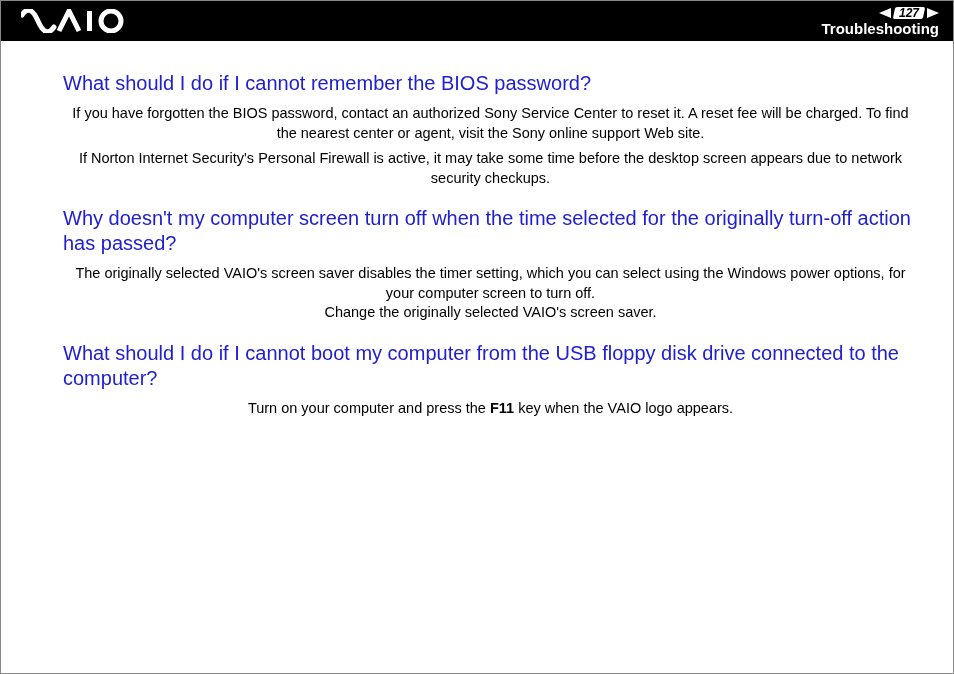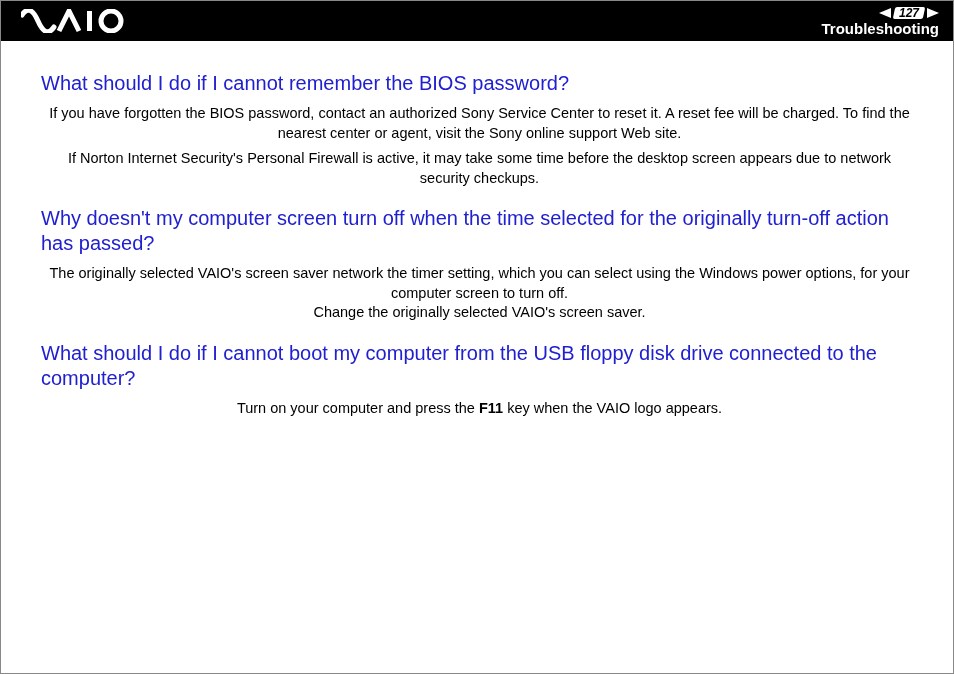--- a/index.html
+++ b/index.html
@@ -55,21 +55,21 @@
     display: inline-block;
   }
   .page-num span { display: inline-block; transform: skewX(12deg); }
   .arrow-svg { display: block; }
   .section-label {
     font-size: 15px;
     font-weight: bold;
     color: #fff;
   }
   .content {
-    padding: 20px 35px 0 40px;
+    padding: 20px 35px 0 62px;
   }
   .q-heading {
     color: #2020d0;
     font-size: 20px;
     font-weight: normal;
     margin: 18px 0 8px 0;
     line-height: 1.25;
   }
   .q-heading.first { margin-top: 10px; }
   .body-p {
@@ -117,20 +117,20 @@
   </div>
 
   <div class="content">
 
     <h2 class="q-heading first">What should I do if I cannot remember the BIOS password?</h2>
     <p class="body-p">If you have forgotten the BIOS password, contact an authorized Sony Service Center to reset it. A reset fee will be charged. To find the nearest center or agent, visit the Sony online support Web site.</p>
 
     <p class="body-p">If Norton Internet Security's Personal Firewall is active, it may take some time before the desktop screen appears due to network security checkups.</p>
 
     <h2 class="q-heading">Why doesn't my computer screen turn off when the time selected for the originally turn-off action has passed?</h2>
-    <p class="body-p" style="white-space: pre-line;">The originally selected VAIO's screen saver network the timer setting, which you can select using the Windows power options, for your computer screen to turn off.
+    <p class="body-p" style="white-space: pre-line;">The originally selected VAIO's screen saver disables the timer setting, which you can select using the Windows power options, for your computer screen to turn off.
 Change the originally selected VAIO's screen saver.</p>
 
     <h2 class="q-heading">What should I do if I cannot boot my computer from the USB floppy disk drive connected to the computer?</h2>
     <p class="body-p">Turn on your computer and press the <b>F11</b> key when the VAIO logo appears.</p>
 
   </div>
 </div>
 
 </body></html>

